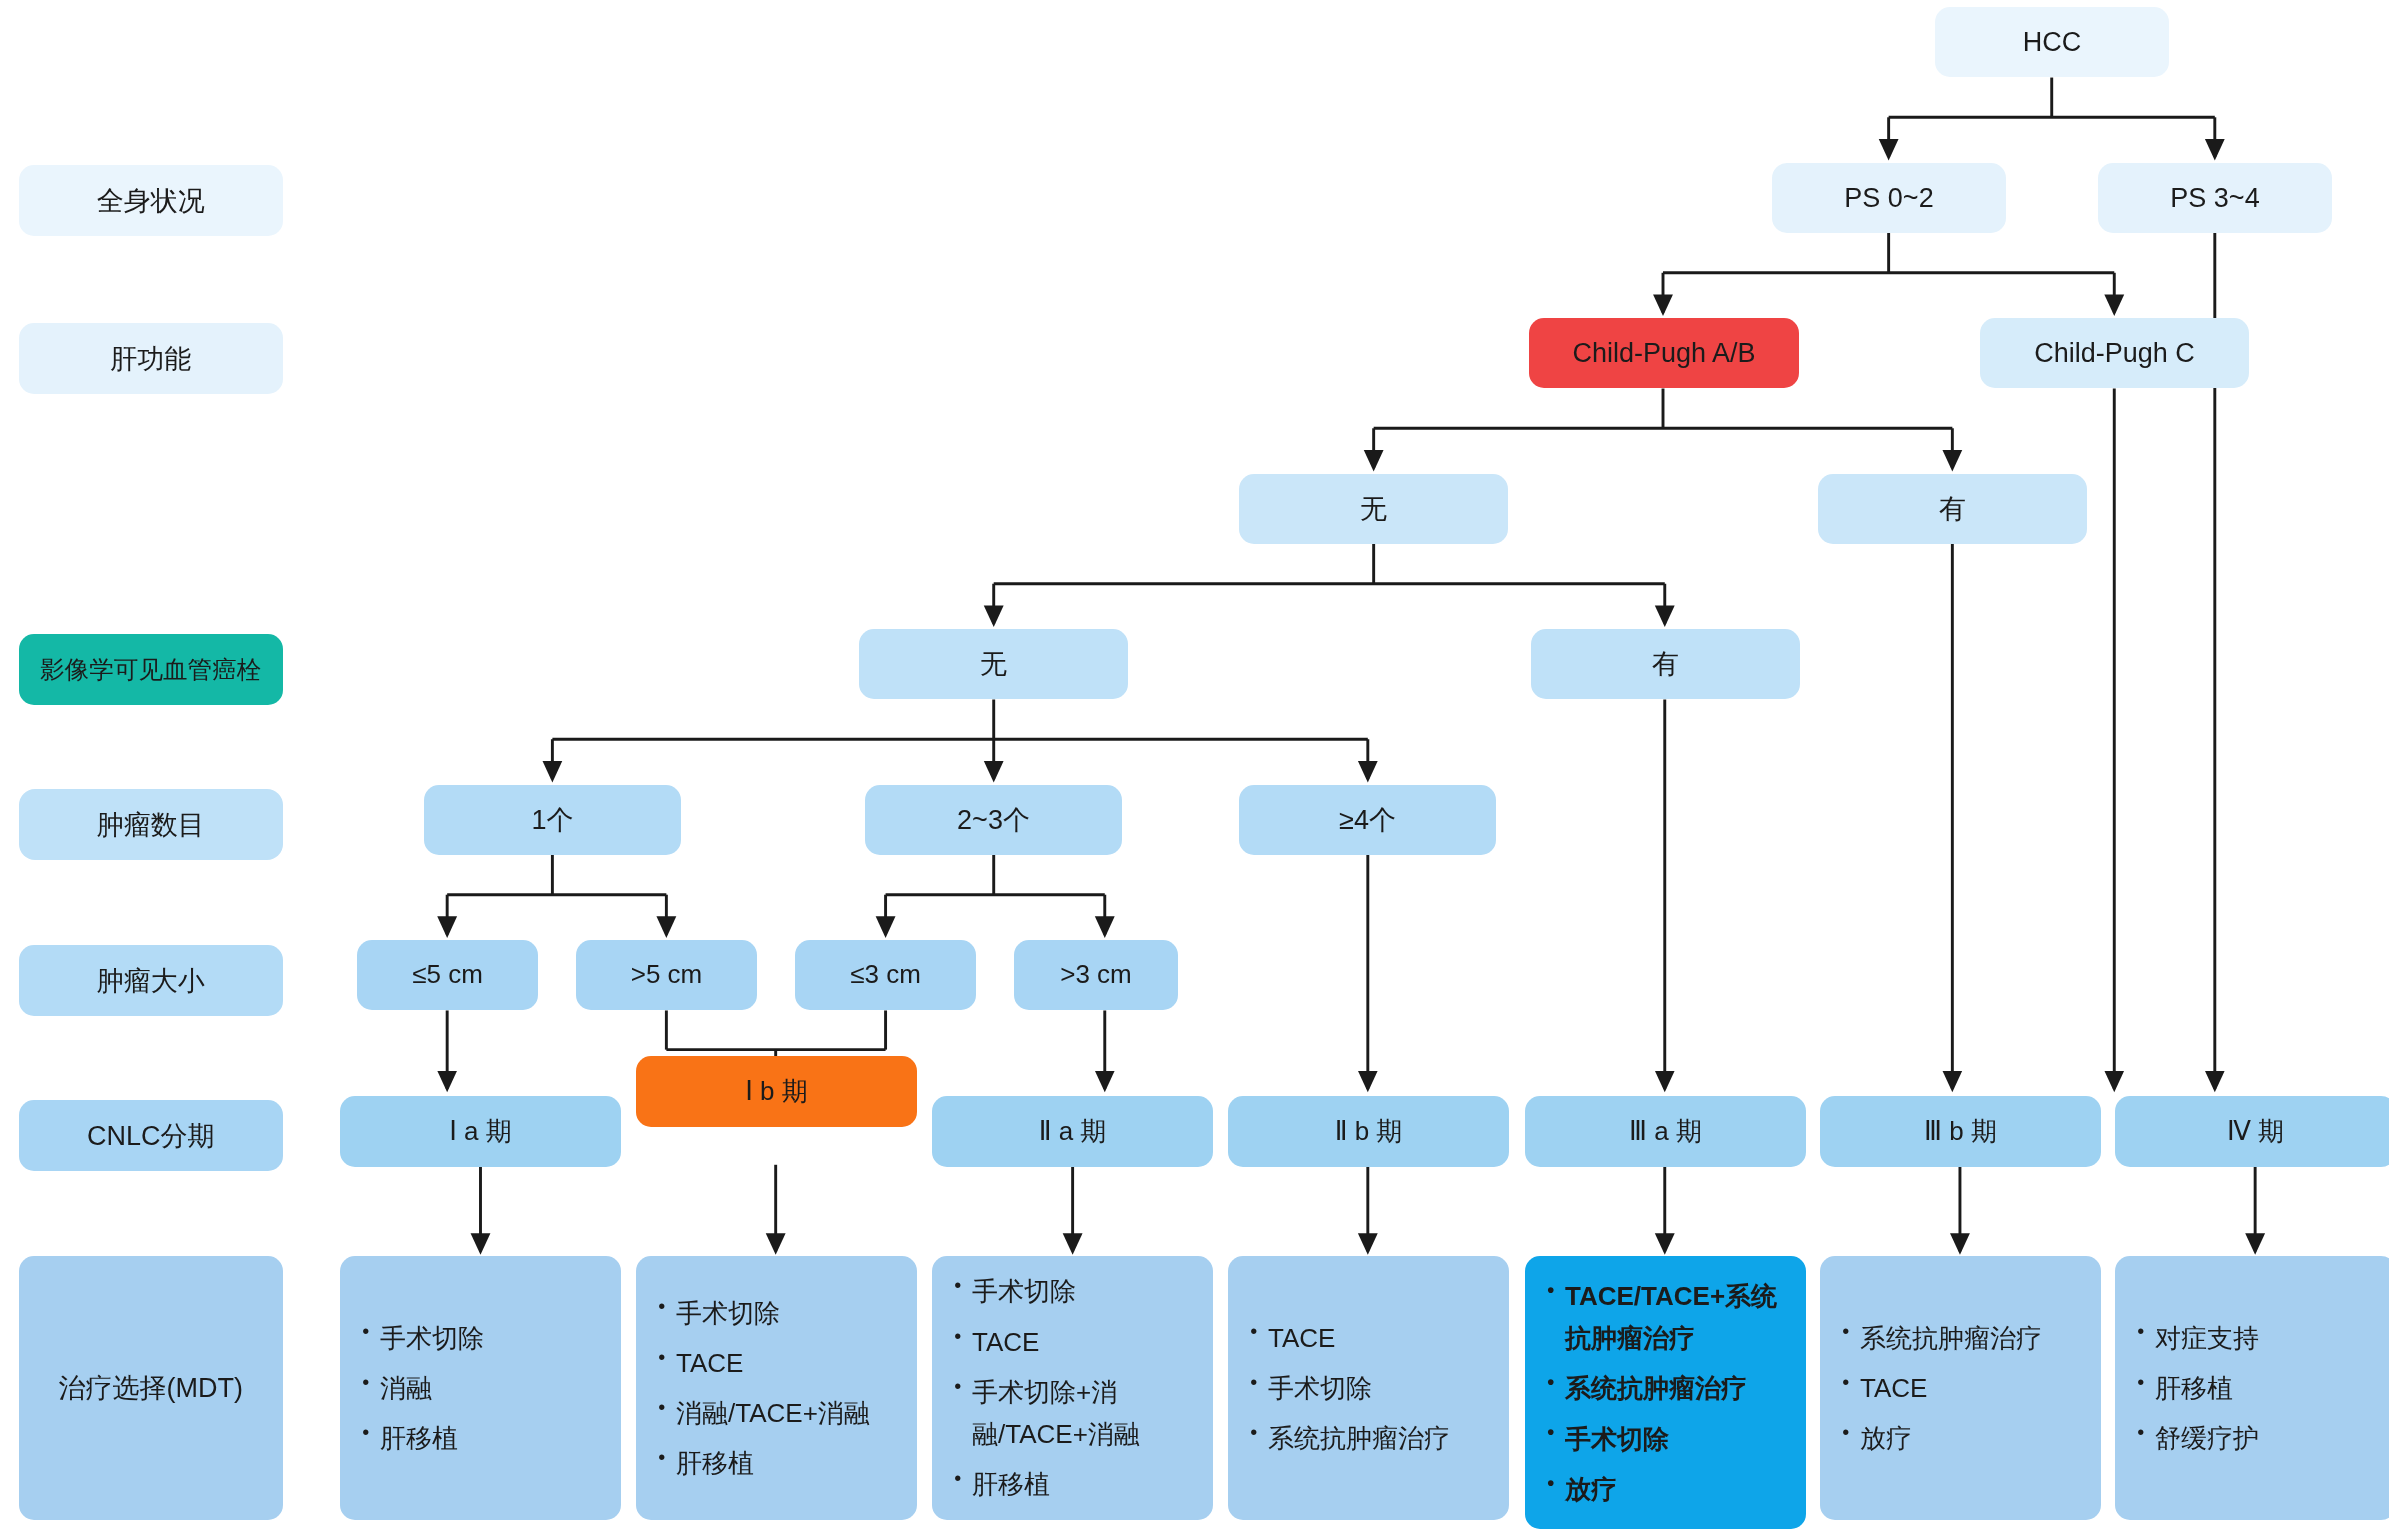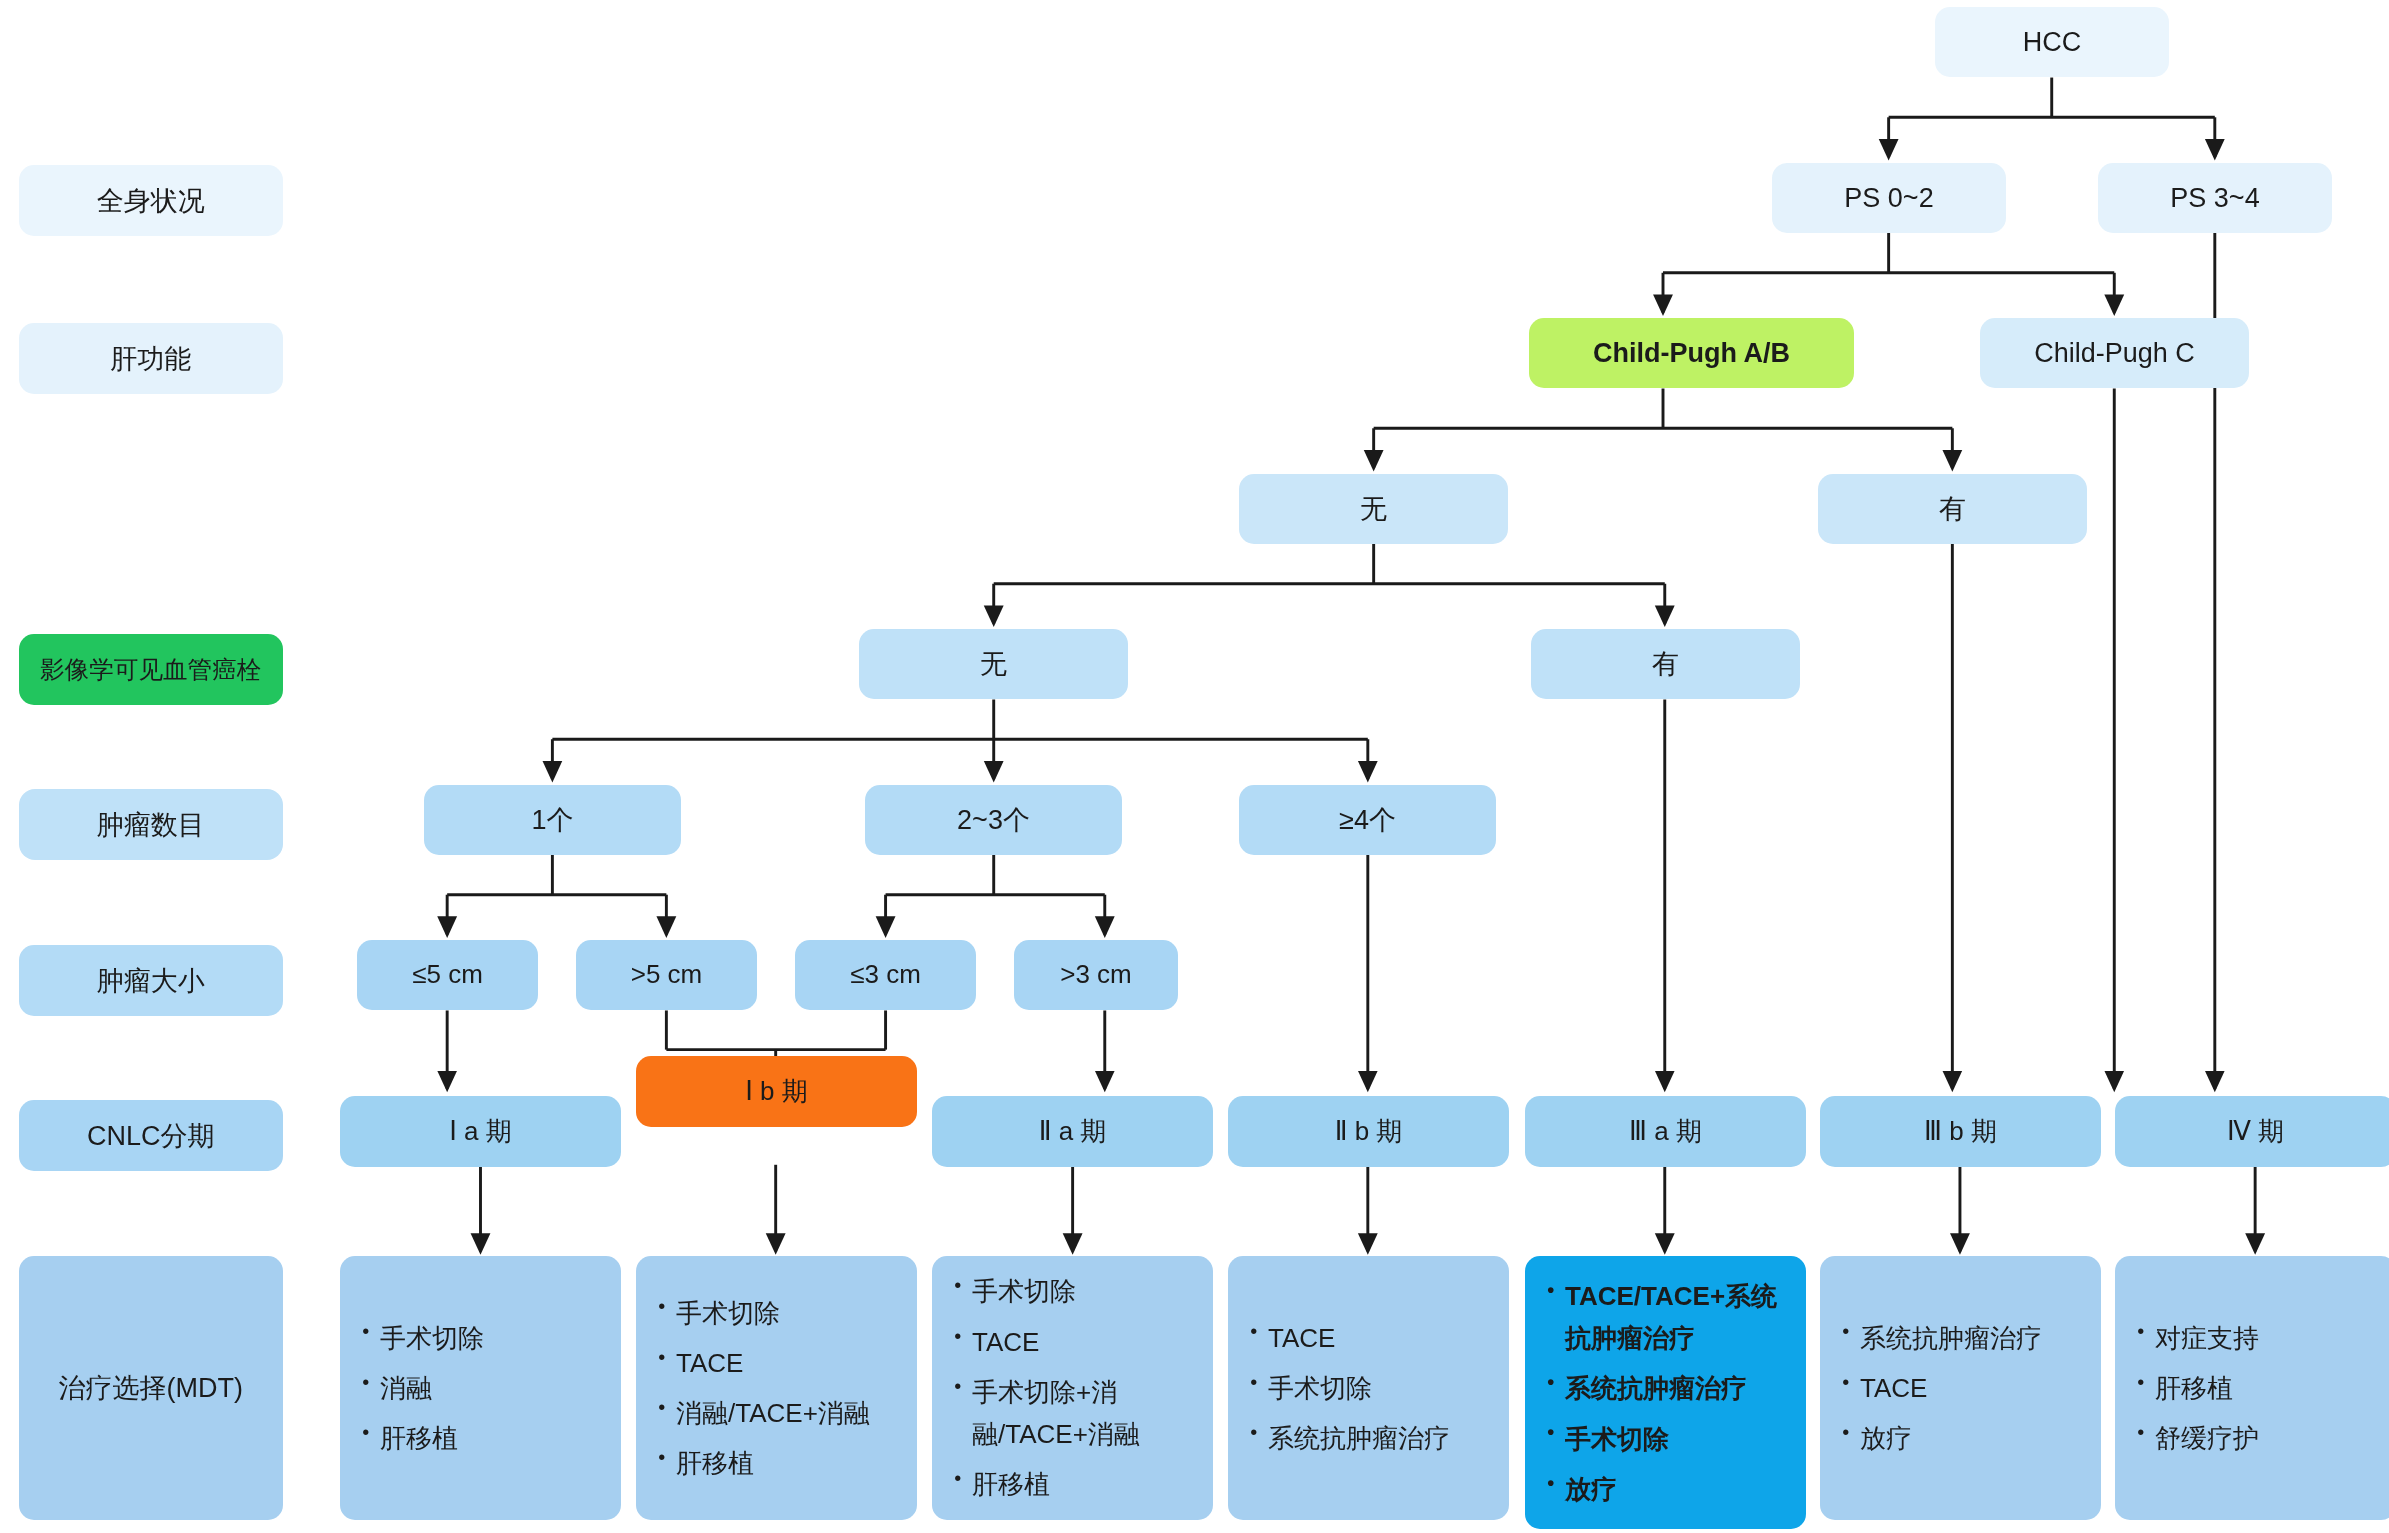--- a/index.html
+++ b/index.html
@@ -110,32 +110,32 @@
       <path d="M1835,1992 L1835,2140" marker-end="url(#ah)"></path>
       <path d="M2340,1992 L2340,2140" marker-end="url(#ah)"></path>
       <path d="M2848,1992 L2848,2140" marker-end="url(#ah)"></path>
       <path d="M3353,1992 L3353,2140" marker-end="url(#ah)"></path>
       <path d="M3858,1992 L3858,2140" marker-end="url(#ah)"></path>
     </g>
   </svg>
 
   <div class="rowlabel" style="left:18.7px;top:165px;width:264px;height:71px;background:#eaf5fd;">全身状况</div>
   <div class="rowlabel" style="left:18.7px;top:323px;width:264px;height:71px;background:#e4f2fc;">肝功能</div>
-  <div class="rowlabel" style="left:18.7px;top:634px;width:264px;height:71px;background:#22c55e;font-size:24.6px;">影像学可见血管癌栓</div>
+  <div class="rowlabel" style="left:18.7px;top:634px;width:264px;height:71px;background:#14b8a6;font-size:24.6px;">影像学可见血管癌栓</div>
   <div class="rowlabel" style="left:18.7px;top:789px;width:264px;height:71px;background:#bfe1f8;border-radius:16px;">肿瘤数目</div>
   <div class="rowlabel" style="left:18.7px;top:945px;width:264px;height:71px;background:#b3dbf6;">肿瘤大小</div>
   <div class="rowlabel" style="left:18.7px;top:1100px;width:264px;height:71px;background:#a8d5f4;">CNLC分期</div>
   <div class="rowlabel" style="left:18.7px;top:1256px;width:264px;height:264px;background:#a6cff0;">治疗选择(MDT)</div>
 
   <div class="node" style="left:1935px;top:7px;width:234px;height:70px;background:#eaf5fd;font-size:27px;">HCC</div>
 
   <div class="node" style="left:1772px;top:163px;width:234px;height:70px;background:#e4f2fc;font-size:27px;">PS 0~2</div>
   <div class="node" style="left:2098px;top:163px;width:234px;height:70px;background:#e4f2fc;font-size:27px;">PS 3~4</div>
 
-  <div class="node" style="left:1529px;top:318px;width:325px;height:70px;background:#bef264;font-size:27px;font-weight:bold;">Child-Pugh A/B</div>
+  <div class="node" style="left:1529px;top:318px;width:270px;height:70px;background:#ef4444;font-size:27px;">Child-Pugh A/B</div>
   <div class="node" style="left:1980px;top:318px;width:269px;height:70px;background:#d6ecfa;font-size:27px;">Child-Pugh C</div>
 
   <div class="node" style="left:1239px;top:474px;width:269px;height:70px;background:#cae6f9;font-size:27px;">无</div>
   <div class="node" style="left:1818px;top:474px;width:269px;height:70px;background:#cae6f9;font-size:27px;">有</div>
 
   <div class="node" style="left:859px;top:629px;width:269px;height:70px;background:#bfe1f8;font-size:27px;">无</div>
   <div class="node" style="left:1531px;top:629px;width:269px;height:70px;background:#bfe1f8;font-size:27px;">有</div>
 
   <div class="node" style="left:424px;top:785px;width:257px;height:70px;background:#b3dbf6;font-size:27px;">1个</div>
   <div class="node" style="left:865px;top:785px;width:257px;height:70px;background:#b3dbf6;font-size:27px;">2~3个</div>

